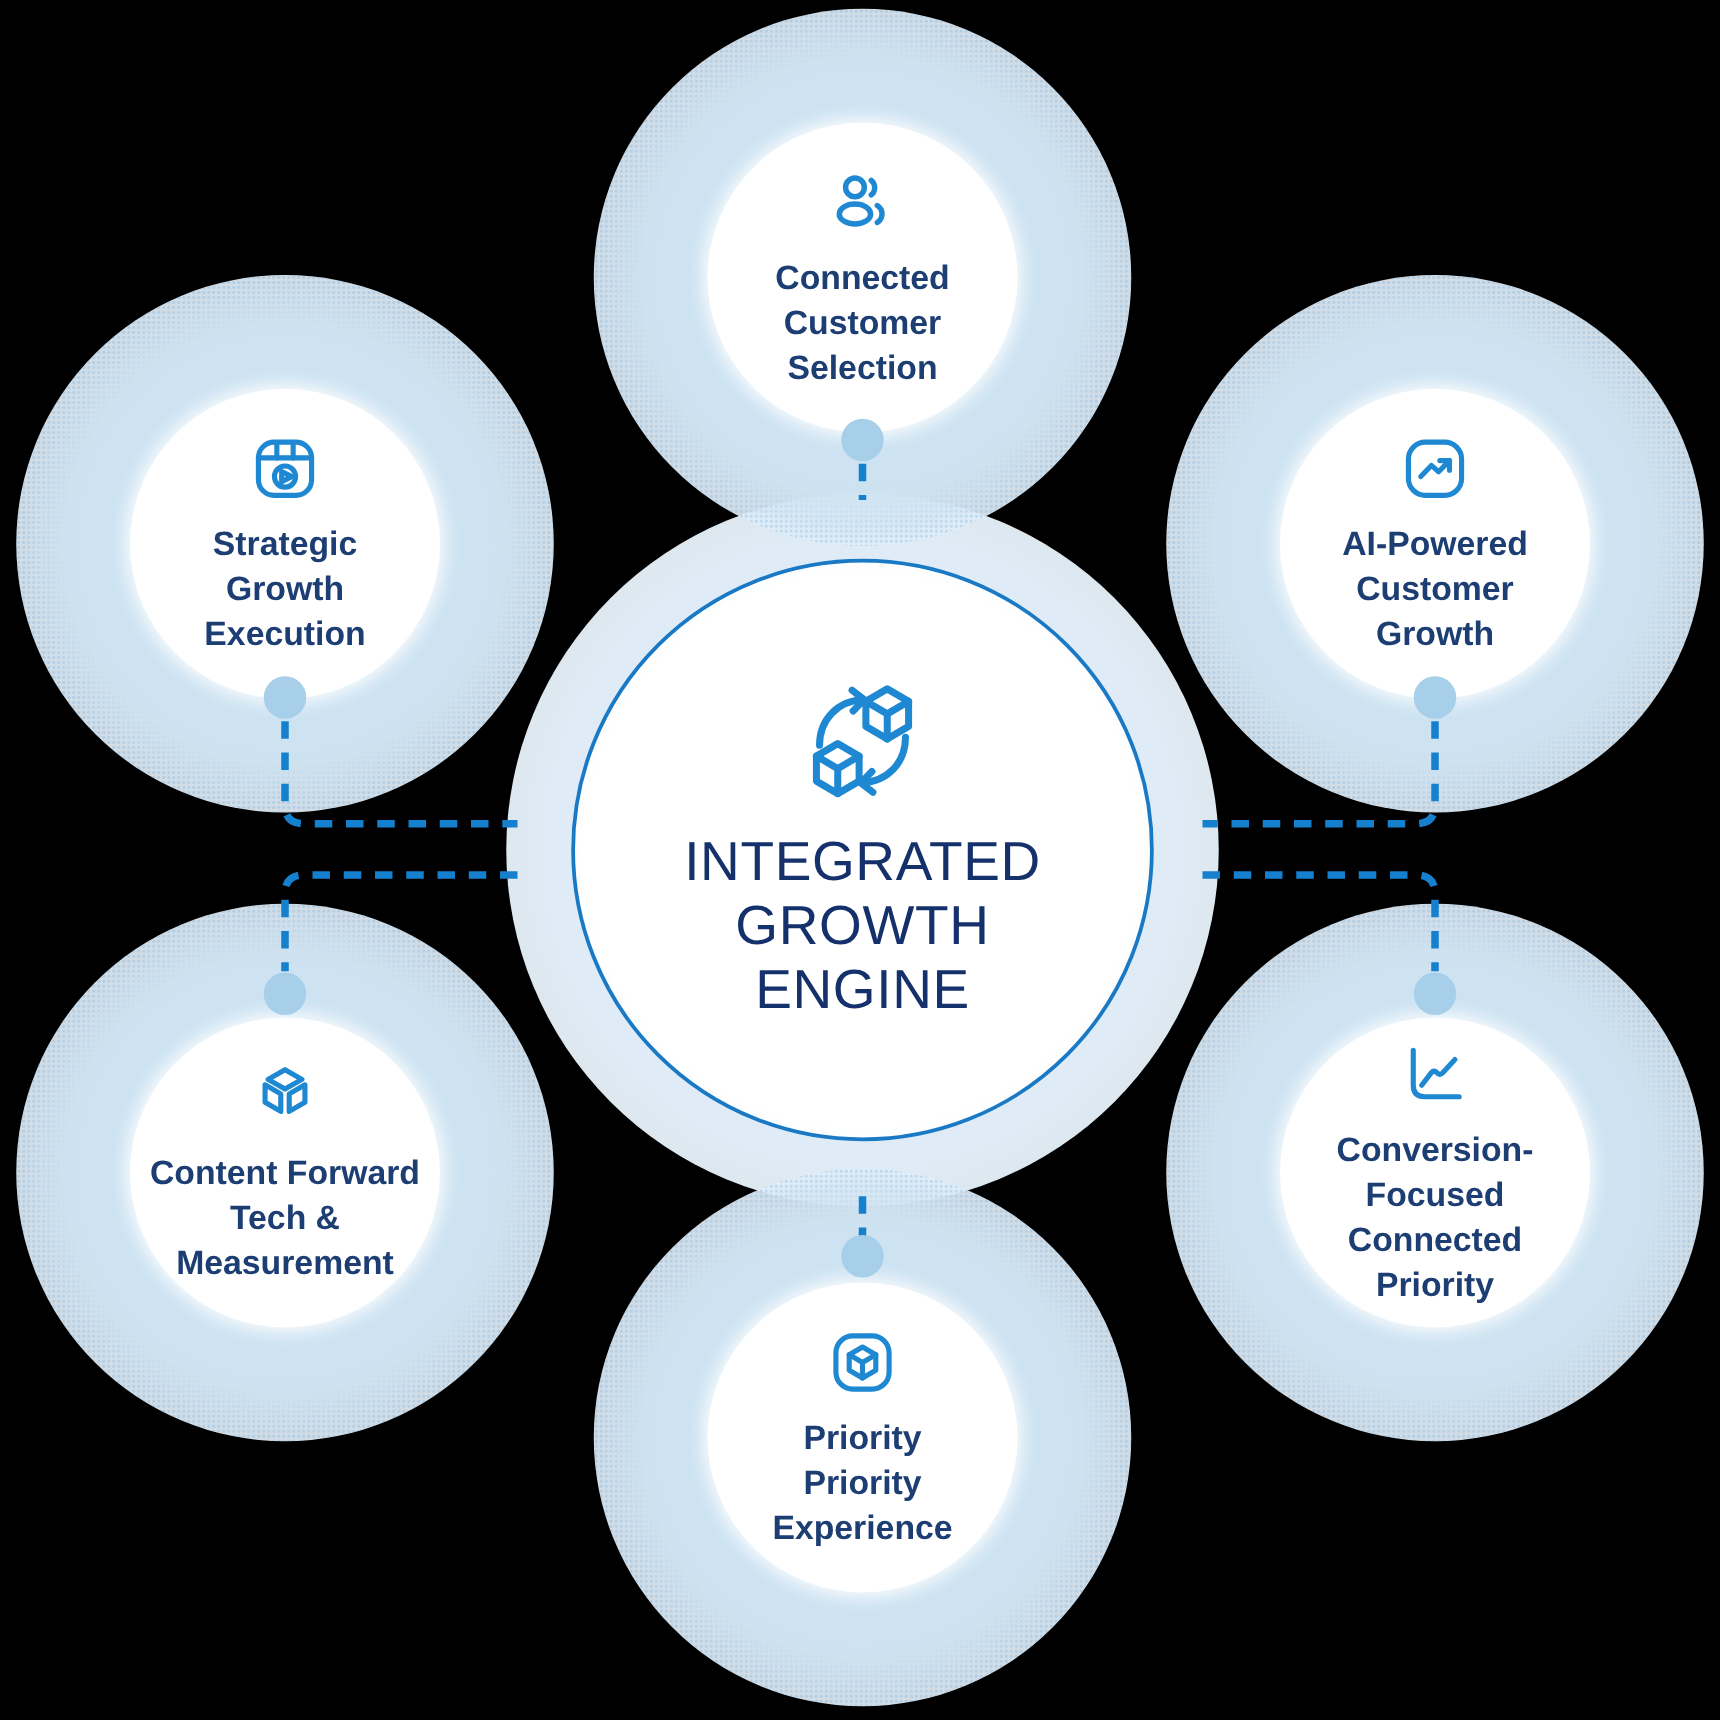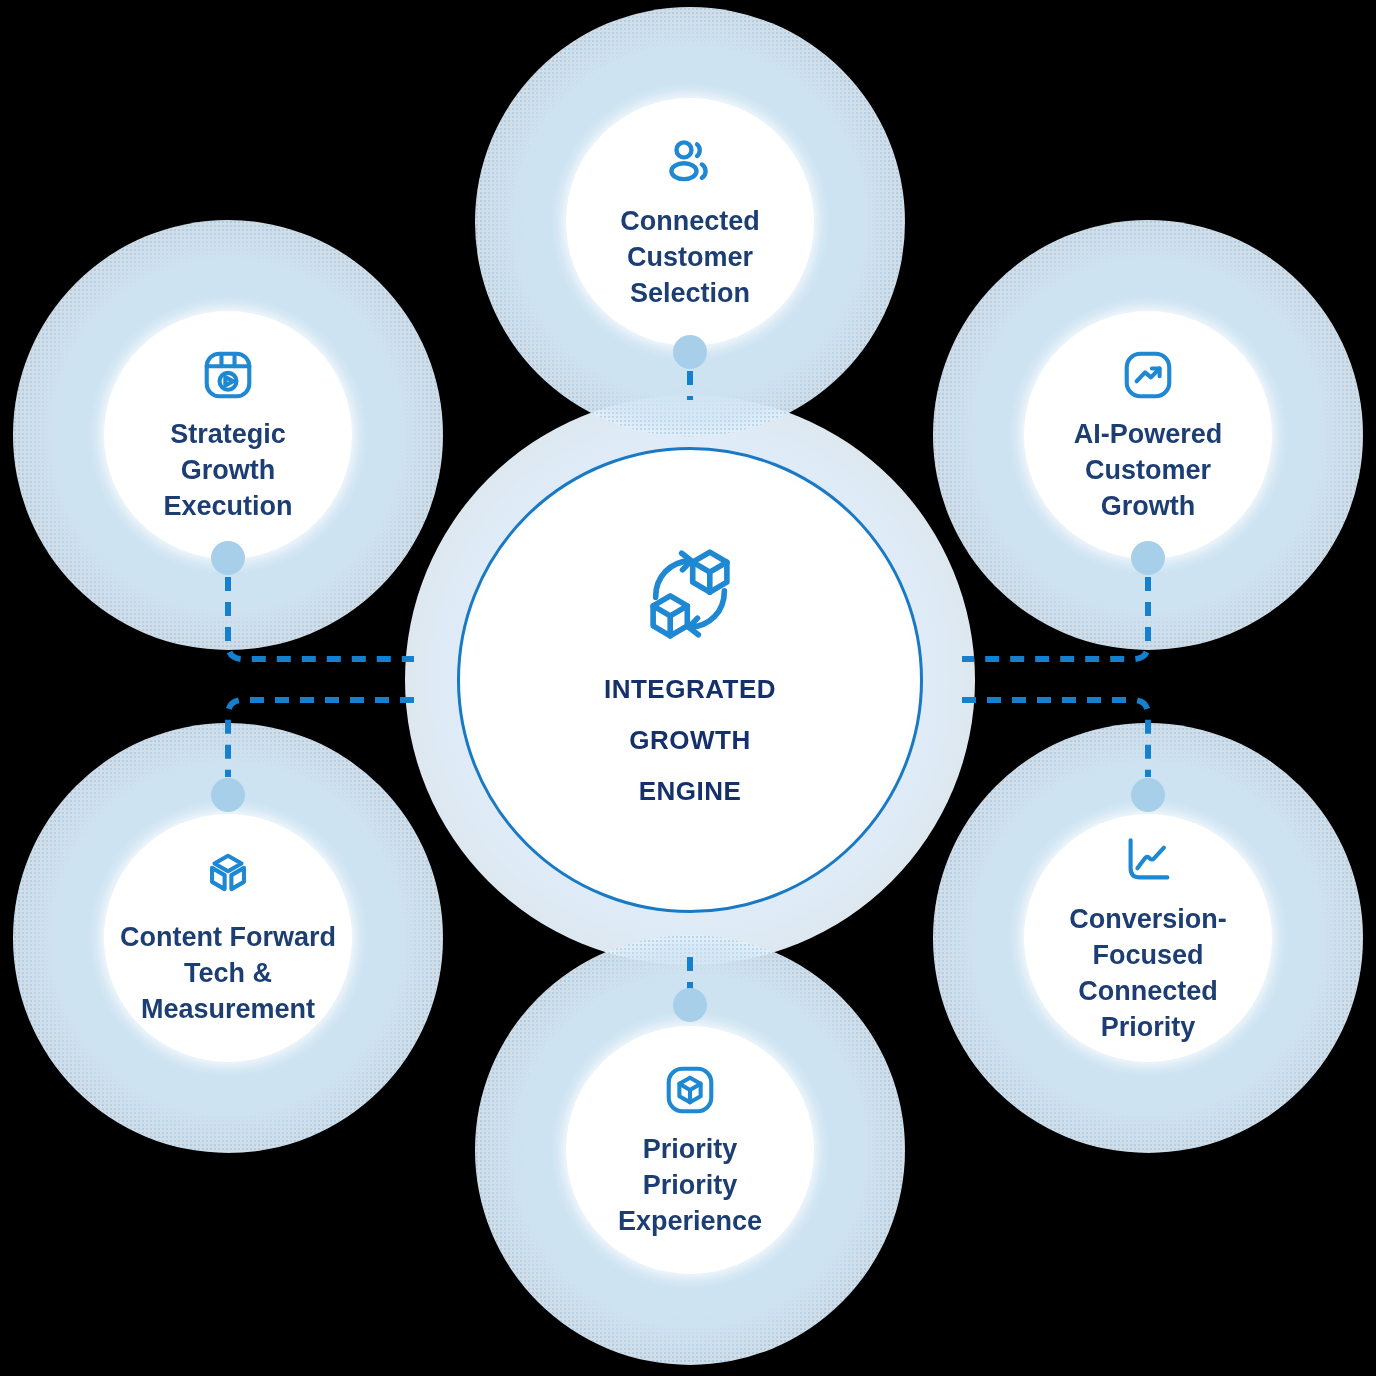--- a/index.html
+++ b/index.html
@@ -80,21 +80,21 @@
     border-radius:50%;
     border:3px solid var(--ring-blue);
     background:radial-gradient(circle,
       #ffffff 0%, #ffffff 68%,
       #f3f8fc 78%, var(--hub-inner-blue) 88%, var(--hub-inner-blue) 100%);
     display:flex;flex-direction:column;align-items:center;justify-content:center;
     text-align:center;
   }
   .hub-ring .icon{display:block;margin-bottom:16px;color:var(--icon-blue);}
   .hub-line{
-    font-size:26px;line-height:51px;font-weight:700;
+    font-size:44px;line-height:51px;font-weight:400;
     letter-spacing:.5px;color:var(--hub-text-navy);
   }
 
   .connectors{position:absolute;left:0;top:0;z-index:1;color:var(--dash-blue);}
   .connectors path{stroke:currentColor;stroke-width:6;fill:none;stroke-dasharray:14 11;}
 
   .dot{
     position:absolute;z-index:3;
     width:34px;height:34px;border-radius:50%;
     background:var(--dot-blue);

